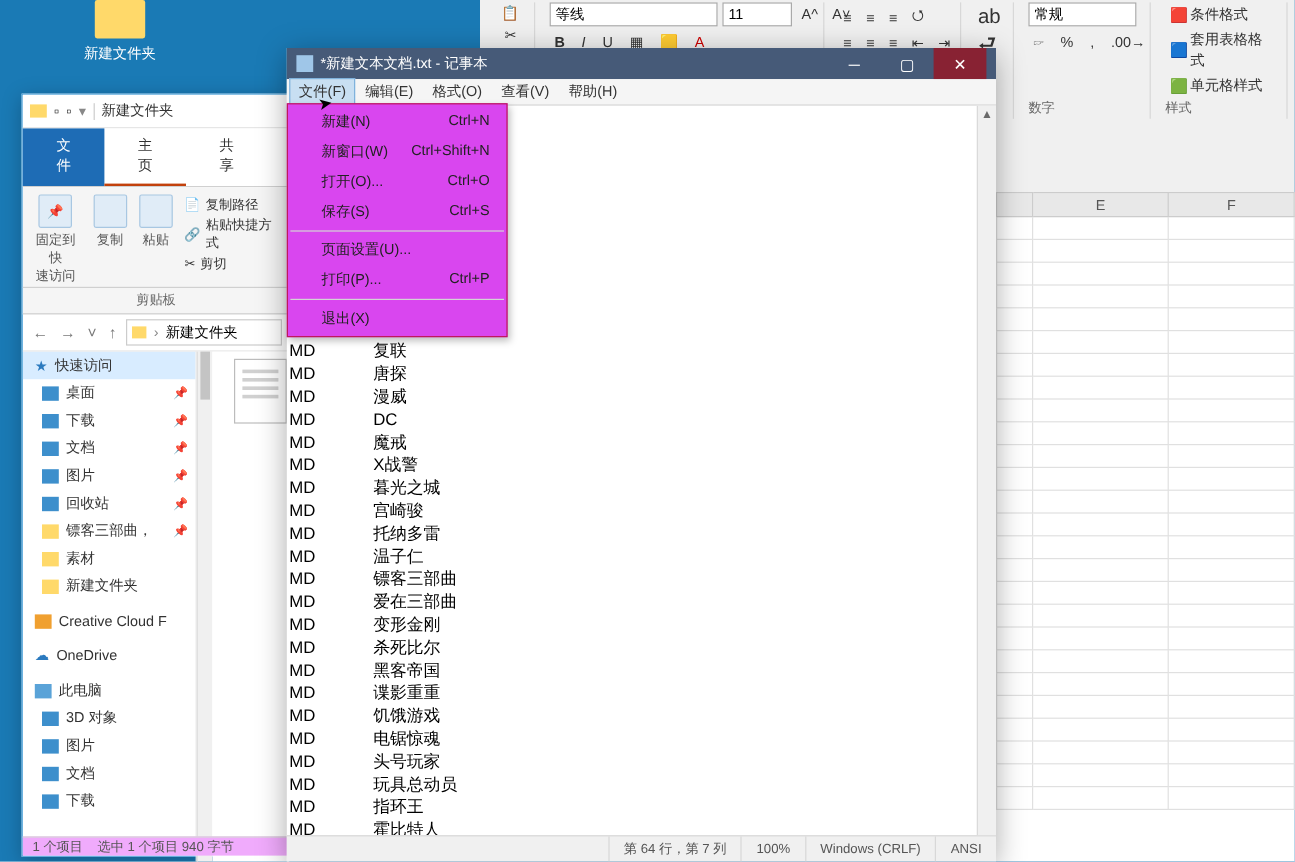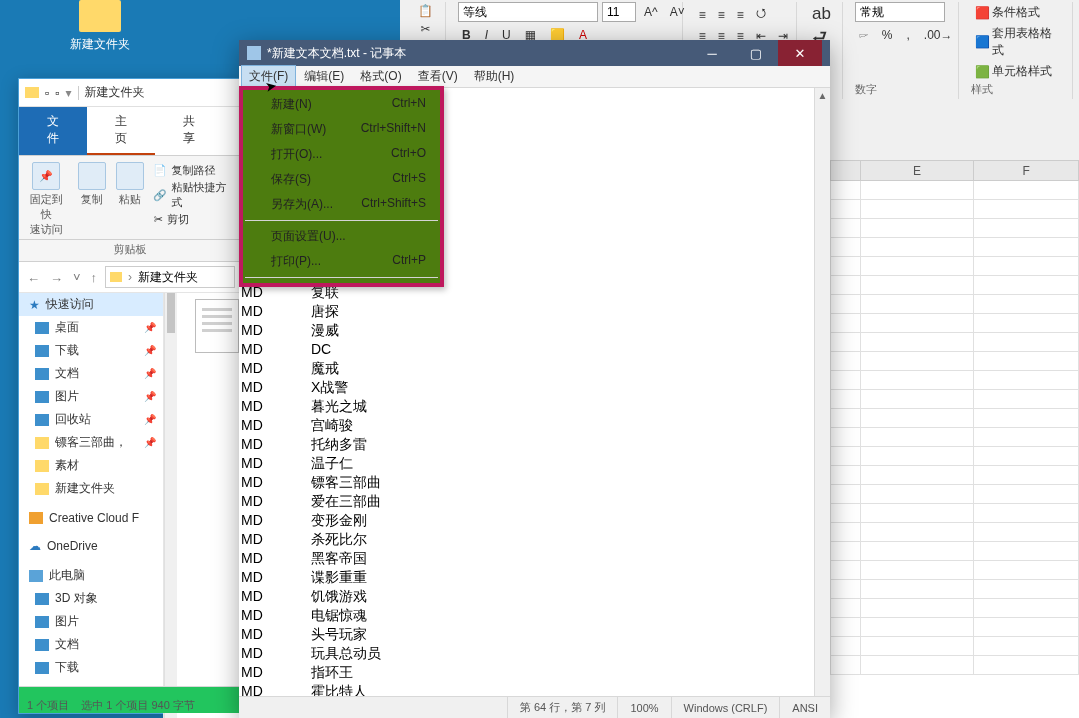--- a/index.html
+++ b/index.html
@@ -46,35 +46,35 @@
   .nav-item .pin { position:absolute; right:6px; color:#888; font-size:10px;}
   .nav-icon { width:14px; height:12px; background:#ffd96a; flex:none; }
   .nav-icon.blue { background:#3d8fcc; }
   .nav-icon.monitor { background:#5aa3d8; }
   .nav-scrollbar { width:13px; background:#f0f0f0; border-left:1px solid #e0e0e0; position:relative;}
   .nav-scrollbar .thumb { position:absolute; top:0; left:2px; right:2px; height:40px; background:#c4c4c4; }
   .filesarea { flex:1; background:#fff; position:relative;}
   .file-item { position:absolute; top:6px; left:18px; text-align:center; }
   .file-item .doc-glyph { width:44px; height:54px; background:#fff; border:1px solid #bcbcbc; margin:0 auto 4px; position:relative;}
   .file-item .doc-glyph::after{ content:""; position:absolute; top:8px; left:6px; right:6px; height:3px; background:#d0d0d0; box-shadow:0 7px 0 #d0d0d0, 0 14px 0 #d0d0d0, 0 21px 0 #d0d0d0;}
-  .explorer-status { position:absolute; bottom:0; left:0; right:0; height:27px; background:#22c55e; border-top:1px solid #d8d8d8; display:flex; align-items:flex-end; padding:0 8px; gap:12px; font-size:11px; color:#555;}
+  .explorer-status { position:absolute; bottom:0; left:0; right:0; height:16px; background:#f0abfc; border-top:1px solid #d8d8d8; display:flex; align-items:flex-end; padding:0 8px; gap:12px; font-size:11px; color:#555;}
 
   
   .notepad { position:absolute; top:40px; left:239px; width:591px; height:678px; background:#fff; box-shadow:0 6px 24px rgba(0,0,0,.35); display:flex; flex-direction:column; }
   .np-title { background:#465a78; color:#fff; height:26px; display:flex; align-items:center; padding:0 8px; }
   .np-title .np-icon { width:14px; height:14px; background:#9fc6e8; margin-right:6px; }
   .np-title .spacer { flex:1; }
   .win-btns { display:flex; }
   .win-btn { width:44px; height:26px; display:flex; align-items:center; justify-content:center; color:#fff; font-size:13px; }
   .win-btn.close { background:#823; }
   .np-menu { background:#f5f5f5; border-bottom:1px solid #d8d8d8; display:flex; padding:0 2px; height:22px; align-items:center; }
   .np-menu-item { padding:3px 8px; font-size:12px; color:#333; }
   .np-menu-item.active { background:#c8dff2; border:1px solid #7fb2dc; padding:2px 7px; }
 
-  .np-dropdown { position:absolute; top:46px; left:0px; width:205px; background:#4d7c0f; border:4px solid #be185d; box-shadow:2px 3px 6px rgba(0,0,0,.25); z-index:10; padding:2px 0; }
+  .np-dropdown { position:absolute; top:46px; left:0px; width:184px; background:#d946ef; border:1px solid #be185d; box-shadow:2px 3px 6px rgba(0,0,0,.25); z-index:10; padding:2px 0; }
   .dd-item { display:flex; justify-content:space-between; padding:4px 14px 4px 28px; font-size:12px; color:#222; }
   .dd-sep { height:1px; background:#d4d4d4; margin:3px 2px; }
 
   .np-body { flex:1; display:flex; overflow:hidden; }
   .np-text { flex:1; padding:2px 2px; font-size:14px; font-family:"SimSun","NSimSun",monospace; line-height:19px; white-space:pre; color:#000; overflow:hidden;}
   .np-text .row { display:flex; }
   .np-text .c1 { width:70px; }
   .np-scroll { width:16px; background:#f0f0f0; border-left:1px solid #dadada; position:relative;}
   .np-scroll .arrow { height:16px; text-align:center; color:#6a6a6a; font-size:10px; line-height:16px; }
 
@@ -94,21 +94,21 @@
 
 <div class="excel-bg">
   <div class="excel-ribbon">
     <div class="excel-group" style="min-width:40px">
       <div class="excel-btn">📋</div>
       <div class="excel-btn">✂</div>
     </div>
     <div class="excel-group" style="min-width:230px; align-items:flex-start;">
       <div style="display:flex; gap:4px; margin-bottom:4px;">
         <input class="excel-font-select" style="width: 140px;" value="等线">
-        <input class="excel-font-select" style="width: 34px;" value="11">
+        <input class="excel-font-select" style="width: 58px;" value="11">
         <span class="excel-btn">A^</span>
         <span class="excel-btn">A˅</span>
       </div>
       <div style="display:flex; gap:6px;">
         <span class="excel-btn">
             <b>B</b>
           </span>
         <span class="excel-btn">
             <i>I</i>
           </span>
@@ -475,34 +475,34 @@
         <span>Ctrl+Shift+N</span>
       </div>
       <div class="dd-item">
         <span>打开(O)...</span>
         <span>Ctrl+O</span>
       </div>
       <div class="dd-item">
         <span>保存(S)</span>
         <span>Ctrl+S</span>
       </div>
-      <div class="dd-item">
-        <span>另存为(A)...</span>
-        <span>Ctrl+Shift+S</span>
-      </div>
       <div class="dd-sep"></div>
       <div class="dd-item">
         <span>页面设置(U)...</span>
         <span></span>
       </div>
       <div class="dd-item">
         <span>打印(P)...</span>
         <span>Ctrl+P</span>
       </div>
       <div class="dd-sep"></div>
+      <div class="dd-item">
+        <span>退出(X)</span>
+        <span></span>
+      </div>
     </div>
 
   <div class="np-body">
     <div class="np-text" id="np-text"><div style="height: 174px;"></div><div class="row"><span class="c1">MD</span><span>迪士尼</span></div><div class="row"><span class="c1">MD</span><span>复联</span></div><div class="row"><span class="c1">MD</span><span>唐探</span></div><div class="row"><span class="c1">MD</span><span>漫威</span></div><div class="row"><span class="c1">MD</span><span>DC</span></div><div class="row"><span class="c1">MD</span><span>魔戒</span></div><div class="row"><span class="c1">MD</span><span>X战警</span></div><div class="row"><span class="c1">MD</span><span>暮光之城</span></div><div class="row"><span class="c1">MD</span><span>宫崎骏</span></div><div class="row"><span class="c1">MD</span><span>托纳多雷</span></div><div class="row"><span class="c1">MD</span><span>温子仁</span></div><div class="row"><span class="c1">MD</span><span>镖客三部曲</span></div><div class="row"><span class="c1">MD</span><span>爱在三部曲</span></div><div class="row"><span class="c1">MD</span><span>变形金刚</span></div><div class="row"><span class="c1">MD</span><span>杀死比尔</span></div><div class="row"><span class="c1">MD</span><span>黑客帝国</span></div><div class="row"><span class="c1">MD</span><span>谍影重重</span></div><div class="row"><span class="c1">MD</span><span>饥饿游戏</span></div><div class="row"><span class="c1">MD</span><span>电锯惊魂</span></div><div class="row"><span class="c1">MD</span><span>头号玩家</span></div><div class="row"><span class="c1">MD</span><span>玩具总动员</span></div><div class="row"><span class="c1">MD</span><span>指环王</span></div><div class="row"><span class="c1">MD</span><span>霍比特人</span></div></div>
     <div class="np-scroll">
       <div class="arrow">▲</div>
     </div>
   </div>
 
   <div class="np-status">

